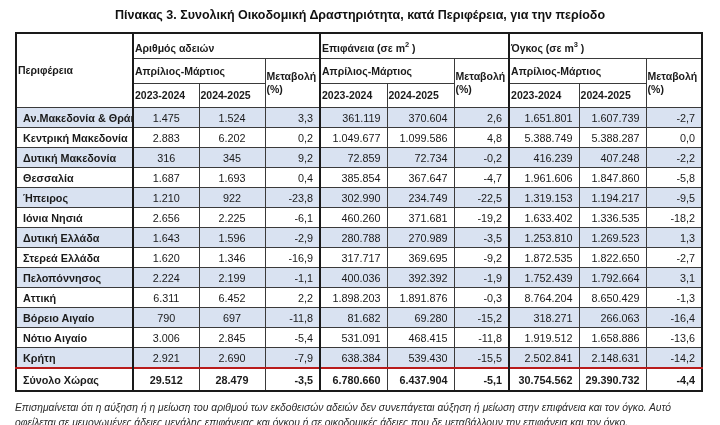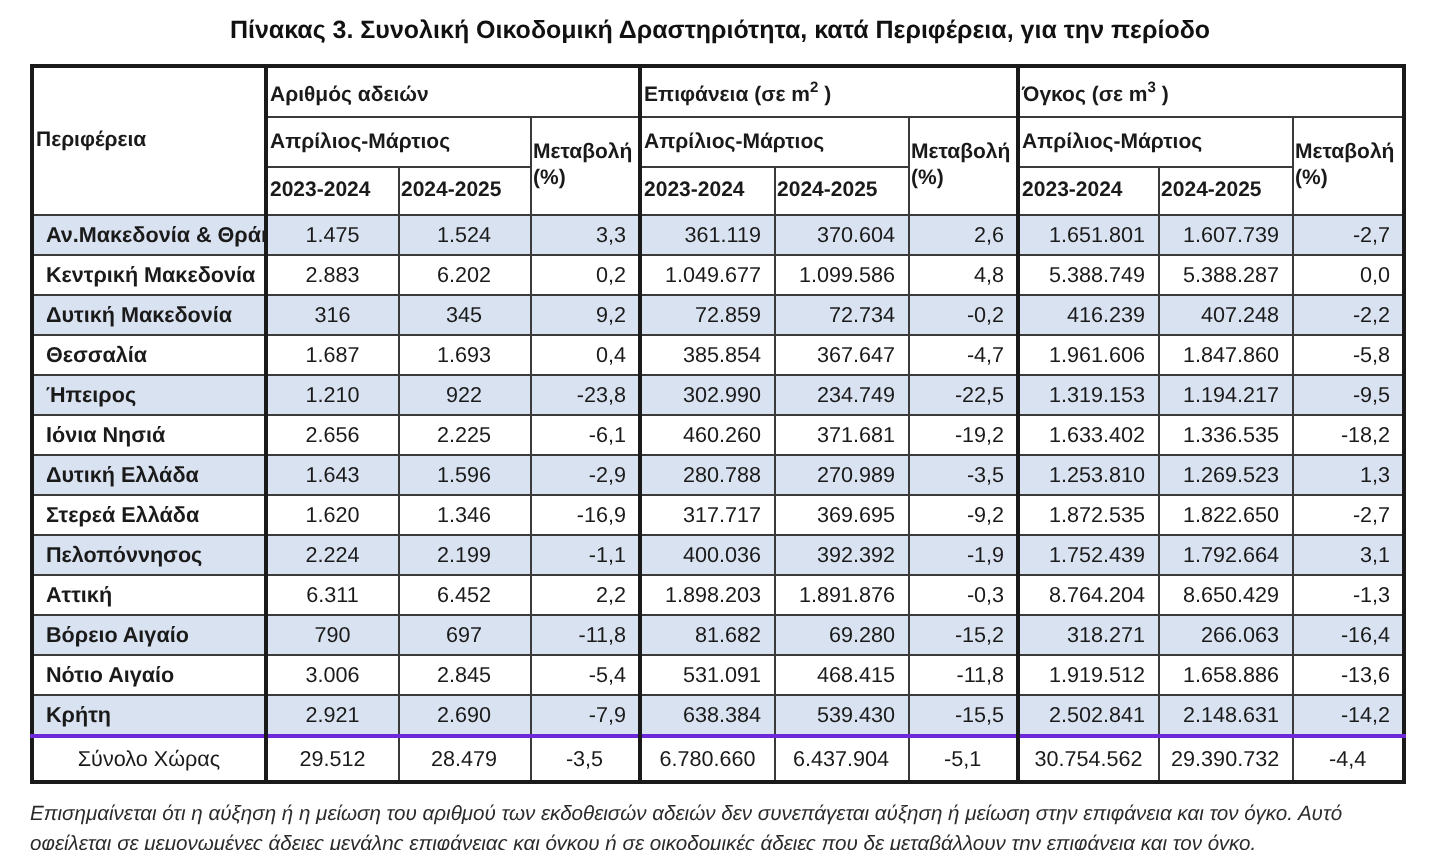--- a/index.html
+++ b/index.html
@@ -56,24 +56,23 @@
   .stat-table tbody tr:nth-child(odd) td { background: #d9e2f1; }
   .stat-table tbody tr:nth-child(even) td { background: #ffffff; }
 
   td.region { text-align: left; font-weight: bold; padding-left: 5px; font-size: 10.8px; }
   td.num  { text-align: center; }
   td.numr { text-align: right; padding-right: 8px; }
   td.chg  { text-align: right; padding-right: 11px; }
 
   .stat-table tbody tr.total td {
     background: #ffffff !important;
-    font-weight: normal;
-    border-top: 2px solid #6d28d9;
+    font-weight: bold;
+    border-top: 2px solid #b91c1c;
     height: 21px;
-    text-align: center;
   }
 
   .footnote {
     margin: 8px 16px 0 15px;
     font-style: italic;
     font-size: 10.3px;
     line-height: 15px;
     color: #2b2b2b;
     text-align: left;
   }

